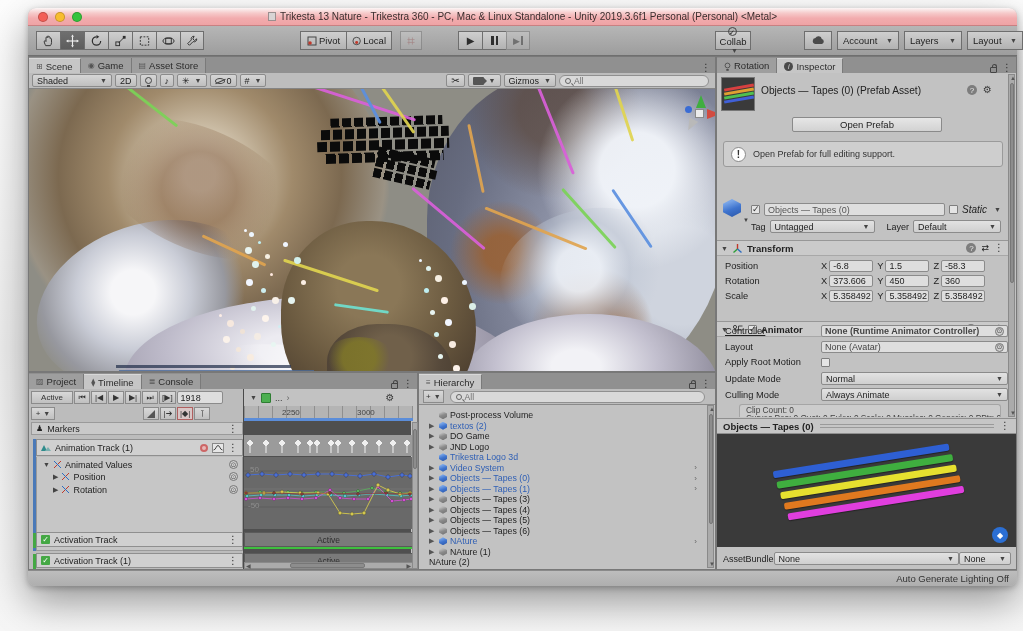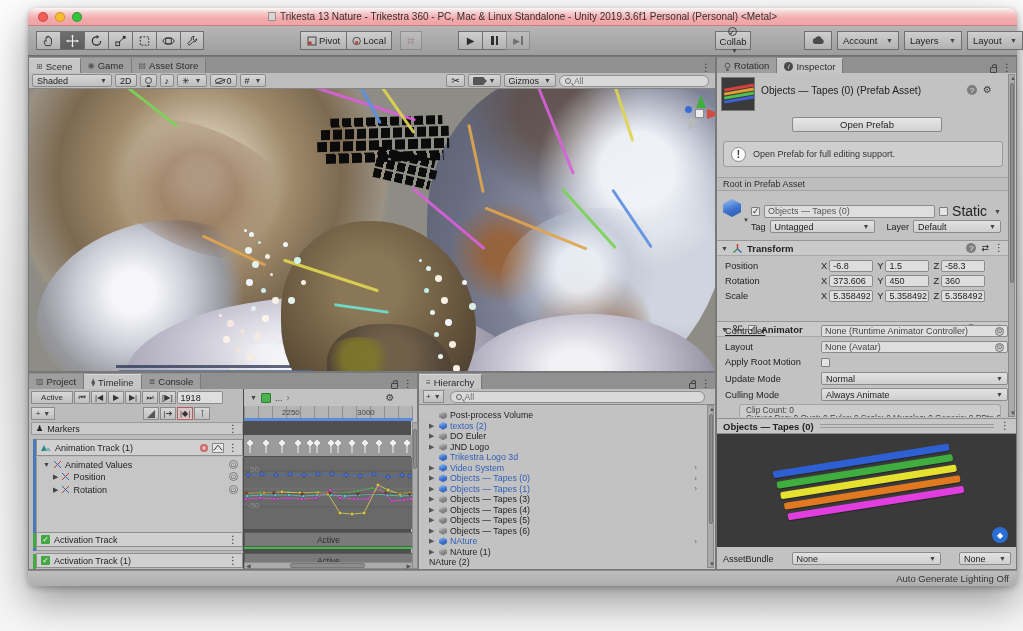--- a/index.html
+++ b/index.html
@@ -638,21 +638,21 @@
           <span>Post-process Volume</span>
         </div>
       <div class="h-row prefab">
           <span class="arrow">▶</span>
           <span class="cube blue"></span>
           <span>textos (2)</span>
         </div>
       <div class="h-row">
           <span class="arrow">▶</span>
           <span class="cube"></span>
-          <span>DO Euler</span>
+          <span>DO Game</span>
         </div>
       <div class="h-row">
           <span class="arrow">▶</span>
           <span class="cube"></span>
           <span>JND Logo</span>
         </div>
       <div class="h-row prefab">
           <span class="arrow"></span>
           <span class="cube blue"></span>
           <span>Trikestra Logo 3d</span>
@@ -749,35 +749,32 @@
 
     <div class="abs" style="left:75px;top:60px;width:150px;height:15px;background:linear-gradient(180deg,#e6e6e6,#d2d2d2);border:1px solid #8a8a8a;border-radius:2px;display:flex;align-items:center;justify-content:center;font-size:9.5px;">
         <span>Open Prefab</span>
       </div>
 
     <div class="abs" style="left:6px;top:84px;width:280px;height:26px;background:#cecece;border:1px solid #9a9a9a;border-radius:3px;display:flex;align-items:center;gap:7px;padding:0 7px;">
       <span class="warn-ic">!</span>
       <span style="font-size:9px;color:#333;">Open Prefab for full editing support.</span>
     </div>
 
-    <div class="abs" style="left:0;right:8px;top:120px;height:14px;background:#bdbdbd;border-top:1px solid #a2a2a2;border-bottom:1px solid #a2a2a2;display:flex;align-items:center;padding:0 6px;font-size:9px;color:#2e2e2e;">
-        <span>Root in Prefab Asset</span>
-      </div>
 
     <div class="abs" style="left:6px;top:142px;width:22px;height:22px;">
       <span class="cube blue" style="width:18px;height:18px;display:block;"></span>
       <span style="position:absolute;right:-4px;bottom:-2px;font-size:6px;color:#444;">▼</span>
     </div>
     <div class="insp-row" style="left:34px;top:146px;gap:4px;width:250px;">
       <span class="chk on"></span>
       <div class="field" style="flex:1;height:13px;color:#555;">
           <span>Objects — Tapes (0)</span>
         </div>
       <span class="chk"></span>
-      <span style="font-size:14px;">Static</span>
+      <span style="font-size:10px;font-style:italic;">Static</span>
       <span class="caret">▼</span>
     </div>
     <div class="insp-row" style="left:34px;top:163px;gap:4px;width:250px;">
       <span style="font-size:9px;">Tag</span>
       <div class="drop" style="width:105px;">
           <span>Untagged</span>
           <span class="caret">▼</span>
         </div>
       <span style="font-size:9px;margin-left:8px;">Layer</span>
       <div class="drop" style="flex:1;">
@@ -874,21 +871,21 @@
       <span>Animator</span>
       <span class="hdr-icons">
           <span class="qmark">?</span>
           <span style="font-size:9px;">⇄</span>
           <span class="vdots">⋮</span>
         </span>
     </div>
     <div class="insp-row" style="left:8px;top:268px;width:283px;">
       <span style="width:96px;text-decoration:underline;">Controller</span>
       <div class="field" style="flex:1;color:#444;">
-          <span style="overflow:hidden;text-overflow:ellipsis;">None (Runtime Animator Controller)</span>
+          <span style="overflow:hidden;text-overflow:ellipsis;font-weight:bold;">None (Runtime Animator Controller)</span>
           <span class="obj-pick" style="margin-left:auto;">⊙</span>
         </div>
     </div>
     <div class="insp-row" style="left:8px;top:284px;width:283px;">
       <span style="width:96px;">Layout</span>
       <div class="field" style="flex:1;color:#444;">
           <span>None (Avatar)</span>
           <span class="obj-pick" style="margin-left:auto;">⊙</span>
         </div>
     </div>
@@ -930,21 +927,21 @@
       <div class="abs" style="left:60px;top:22px;width:190px;height:70px;transform:rotate(-9deg);">
         <div class="tape" style="left: 0px; top: 0px; width: 178px; background: rgb(46, 95, 211);"></div>
         <div class="tape" style="left: 2px; top: 11px; width: 178px; background: rgb(63, 174, 63);"></div>
         <div class="tape" style="left: 4px; top: 22px; width: 178px; background: rgb(230, 224, 47);"></div>
         <div class="tape" style="left: 6px; top: 33px; width: 178px; background: rgb(224, 121, 31);"></div>
         <div class="tape" style="left: 8px; top: 44px; width: 178px; background: rgb(224, 62, 222);"></div>
       </div>
     </div>
     <div class="abs" style="left:0;right:0;top:490px;height:22px;background:#c2c2c2;">
       <div class="abs" style="right:8px;top:-20px;width:16px;height:16px;border-radius:50%;background:#2b6fd4;color:#fff;display:flex;align-items:center;justify-content:center;font-size:8px;">◆</div>
-      <div class="insp-row" style="left:6px;top:5px;width:288px;gap:18px;">
+      <div class="insp-row" style="left:6px;top:5px;width:288px;gap:0;">
         <span style="font-size:9px;">AssetBundle</span>
         <div class="drop" style="flex:1;">
             <span>None</span>
             <span class="caret">▼</span>
           </div>
         <div class="drop" style="width:52px;">
             <span>None</span>
             <span class="caret">▼</span>
           </div>
       </div>

